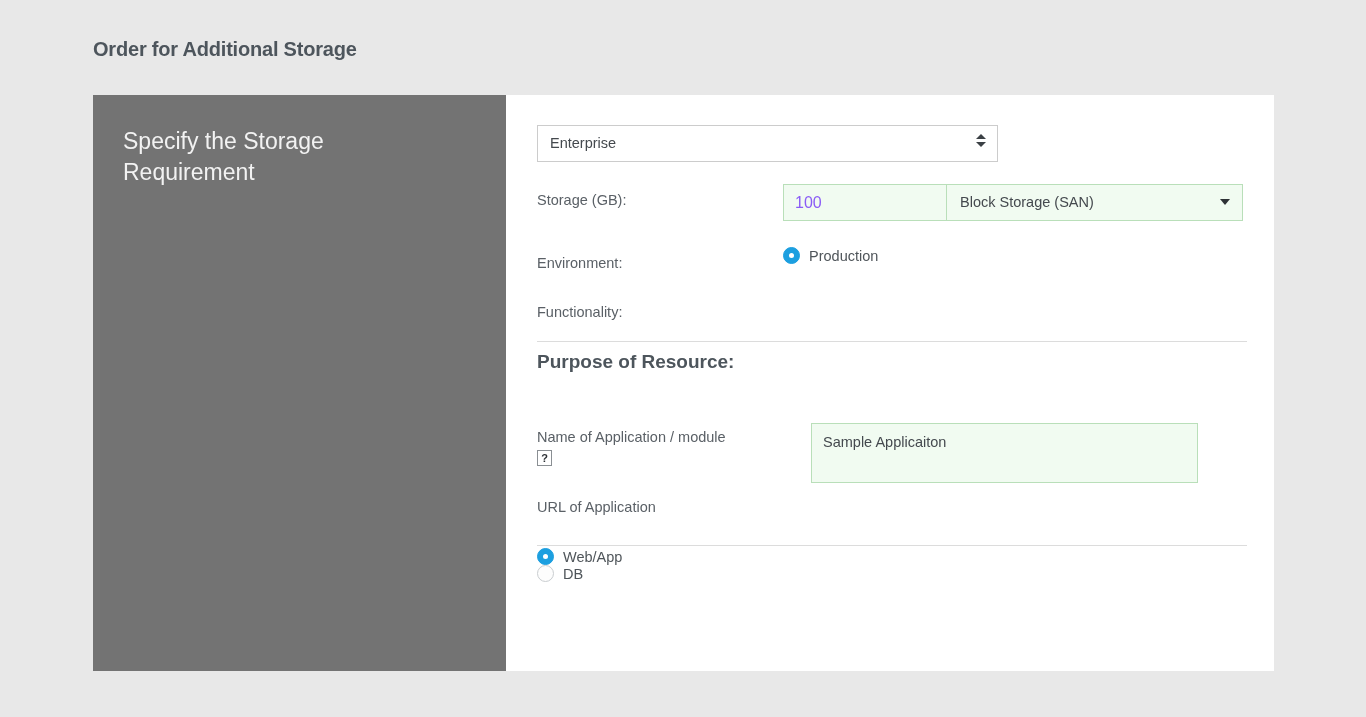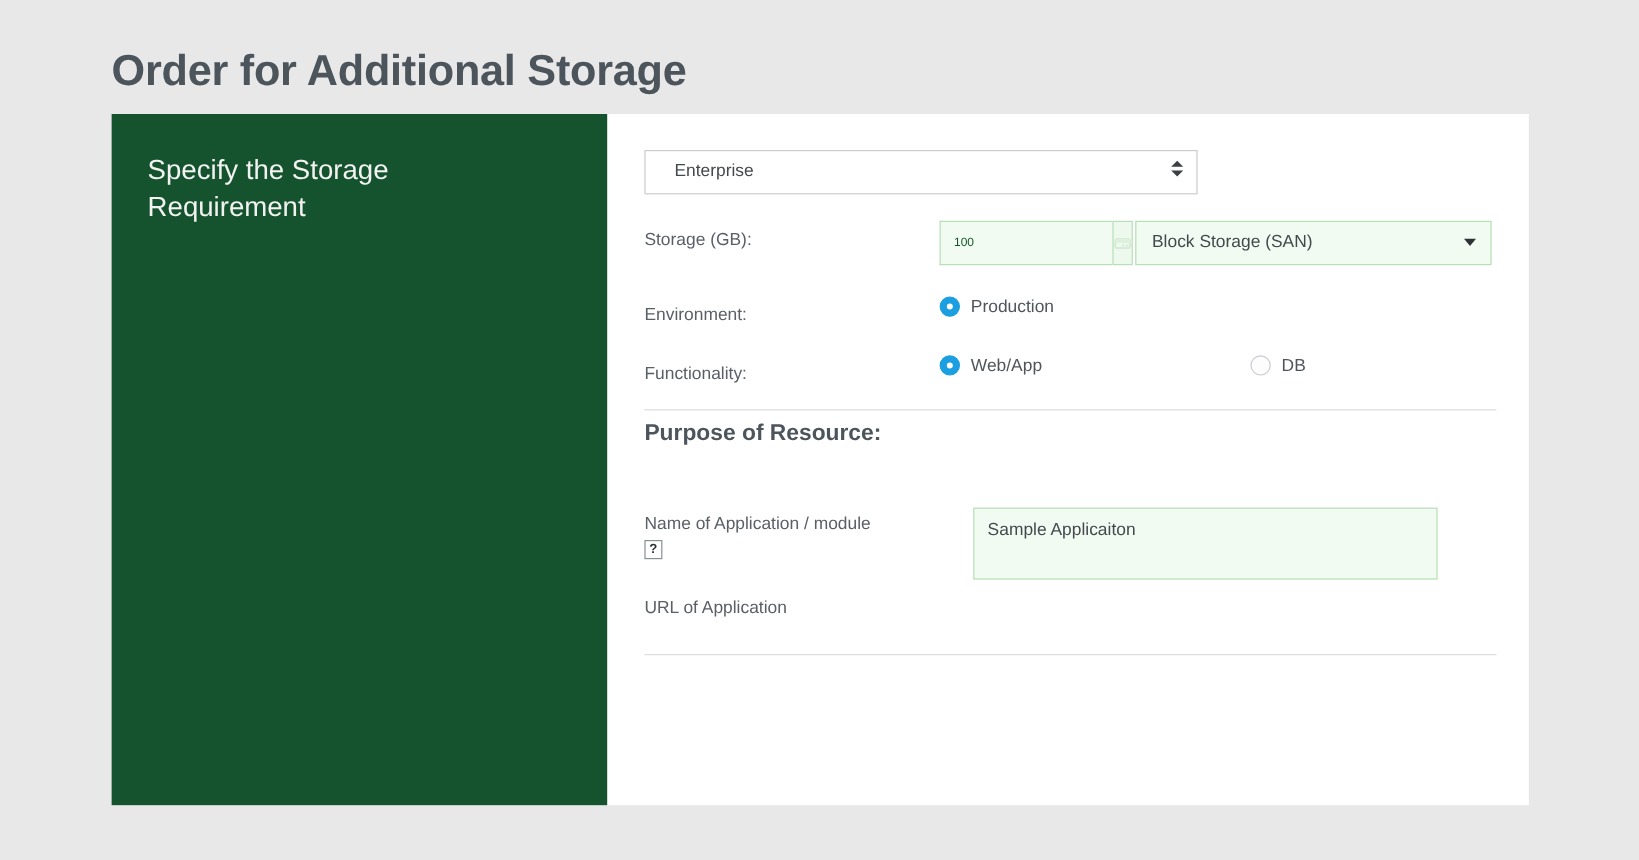--- a/index.html
+++ b/index.html
@@ -12,39 +12,39 @@
     background: #e8e8e8;
     font-family: "Liberation Sans", sans-serif;
     color: #4a5055;
     overflow: hidden;
   }
 
   .page-title {
     position: absolute;
     left: 93px;
     top: 38px;
-    font-size: 36px;
+    font-size: 20px;
     font-weight: bold;
     color: #4d555c;
     letter-spacing: -0.2px;
   }
 
   .card {
     position: absolute;
     left: 93px;
     top: 95px;
     width: 1181px;
     height: 576px;
     background: #ffffff;
     display: flex;
   }
 
   .sidebar {
     width: 413px;
-    background: #14532d;
+    background: #737373;
     flex: 0 0 413px;
     position: relative;
   }
   .sidebar-heading {
     position: absolute;
     left: 30px;
     top: 31px;
     width: 280px;
     font-size: 23px;
     line-height: 31px;
@@ -79,21 +79,21 @@
   .select-native {
     position: relative;
     width: 461px;
     height: 37px;
     border: 1px solid #ccc;
     background: #fff;
     box-sizing: border-box;
   }
   .select-native .val {
     position: absolute;
-    left: 24px;
+    left: 12px;
     top: 9px;
     font-size: 14.5px;
     color: #44494e;
   }
   .spinner-arrows {
     position: absolute;
     right: 11px;
     top: 8px;
     width: 10px;
     height: 21px;
@@ -118,22 +118,22 @@
     display: flex;
     width: 133px;
     height: 37px;
     box-sizing: border-box;
   }
   .input-green {
     flex: 1 1 auto;
     border: 1px solid #b9dfb9;
     border-right: none;
     background: #f1fbf1;
-    font-size: 10px;
-    color: #14532d;
+    font-size: 16px;
+    color: #8b5cf6;
     padding: 0 0 0 11px;
     box-sizing: border-box;
     font-family: "Liberation Sans", sans-serif;
     outline: none;
     height: 37px;
   }
   .addon {
     width: 37px;
     height: 37px;
     border: 1px solid #b9dfb9;
@@ -308,21 +308,21 @@
     </div>
 
     <div class="form-row" style="top:152px;">
       <div class="field-label">Environment:</div>
       <div class="radio-wrap" style="width:249px;">
         <span class="radio on"></span>
         <span class="radio-label">Production</span>
       </div>
     </div>
 
-    <div class="form-row" style="top:201px;">
+    <div class="form-row" style="top:201px;flex-direction:column;">
       <div class="field-label">Functionality:</div>
       <div class="radio-wrap" style="width:249px;">
         <span class="radio on"></span>
         <span class="radio-label">Web/App</span>
       </div>
       <div class="radio-wrap">
         <span class="radio off"></span>
         <span class="radio-label">DB</span>
       </div>
     </div>

